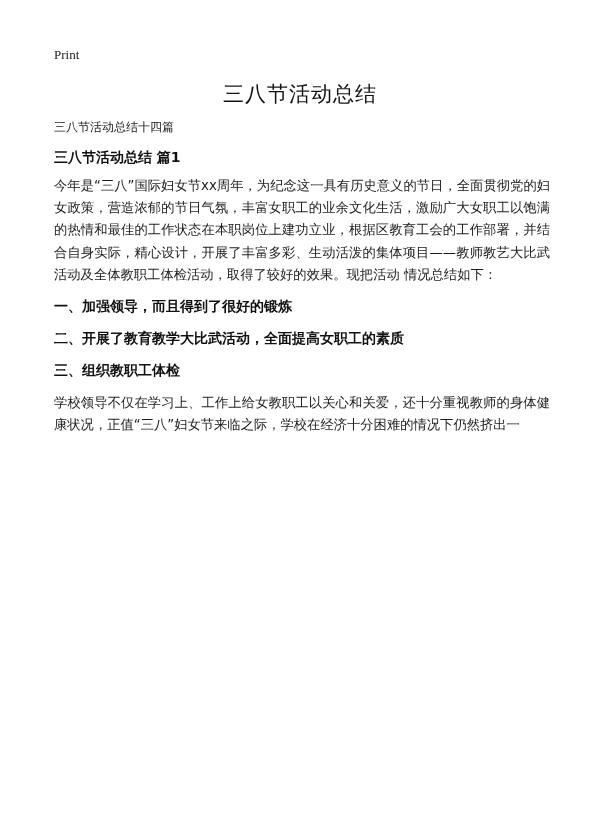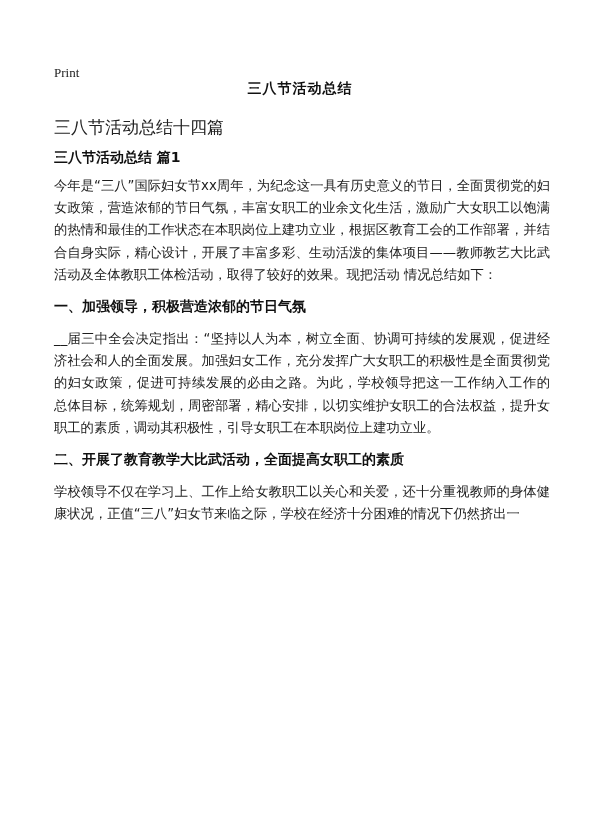--- a/index.html
+++ b/index.html
@@ -1,36 +1,36 @@
 <!DOCTYPE html>
 <html><head>
 <meta charset="utf-8">
 <style>
   html, body { margin: 0; padding: 0; background: #ffffff; }
   body { width: 600px; height: 828px; overflow: hidden; position: relative; color: #1a1a1a;
          font-family: "DejaVu Sans", "Liberation Sans", sans-serif; }
-  .print { position: absolute; left: 54px; top: 65px; font-family: "Liberation Serif", "DejaVu Serif", serif; font-size: 13px; color: #222; }
-  .title { position: absolute; left: 0; width: 600px; top: 80px; text-align: center; font-size: 14px; color: #111; letter-spacing: 1px; font-weight: bold; }
+  .print { position: absolute; left: 54px; top: 47px; font-family: "Liberation Serif", "DejaVu Serif", serif; font-size: 13px; color: #222; }
+  .title { position: absolute; left: 0; width: 600px; top: 80px; text-align: center; font-size: 21px; color: #111; letter-spacing: 1px; }
   .content { position: absolute; left: 54px; top: 117px; width: 500px; }
-  .subtitle { font-size: 17px; line-height: 20px; margin: 0 0 10px 0; color: #222; }
+  .subtitle { font-size: 12px; line-height: 20px; margin: 0 0 10px 0; color: #222; }
   .h-part { font-size: 14px; font-weight: bold; line-height: 20px; margin: 0 0 8px 0; color: #111; }
   .para { font-size: 13.3px; line-height: 22.2px; margin: 0 4px 10px 0; color: #1c1c1c; text-align: justify; word-break: break-all; }
   .h-sec { font-size: 14px; font-weight: bold; line-height: 20px; margin: 4px 0 12px 0; color: #111; }
 </style>
 </head>
 <body>
 
 <div class="print">Print</div>
 
 <div class="title">三八节活动总结</div>
 
 <div class="content">
   <div class="subtitle">三八节活动总结十四篇</div>
   <div class="h-part">三八节活动总结 篇1</div>
   <p class="para">今年是“三八”国际妇女节xx周年，为纪念这一具有历史意义的节日，全面贯彻党的妇女政策，营造浓郁的节日气氛，丰富女职工的业余文化生活，激励广大女职工以饱满的热情和最佳的工作状态在本职岗位上建功立业，根据区教育工会的工作部署，并结合自身实际，精心设计，开展了丰富多彩、生动活泼的集体项目——教师教艺大比武活动及全体教职工体检活动，取得了较好的效果。现把活动 情况总结如下：</p>
 
-  <div class="h-sec">一、加强领导，积极营造浓郁的节日气氛</div>
-  <p class="para">__届三中全会决定指出：“坚持以人为本，树立全面、协调可持续的发展观，促进经济社会和人的全面发展。加强妇女工作，充分发挥广大女职工的积极性是全面贯彻党的妇女政策，促进可持续发展的必由之路。为此，学校领导把这一工作纳入工作的 总体目标，统筹规划，周密部署，精心安排，以切实维护女职工的合法权益，提升女职工的素质，调动其积极性，引导女职工在本职岗位上建功立业。</p>
+  <div class="h-sec">一、加强领导，而且得到了很好的锻炼</div>
 
   <div class="h-sec">二、开展了教育教学大比武活动，全面提高女职工的素质</div>
 
+  <div class="h-sec">三、组织教职工体检</div>
   <p class="para">学校领导不仅在学习上、工作上给女教职工以关心和关爱，还十分重视教师的身体健康状况，正值“三八”妇女节来临之际，学校在经济十分困难的情况下仍然挤出一</p>
 </div>
 
 </body></html>

